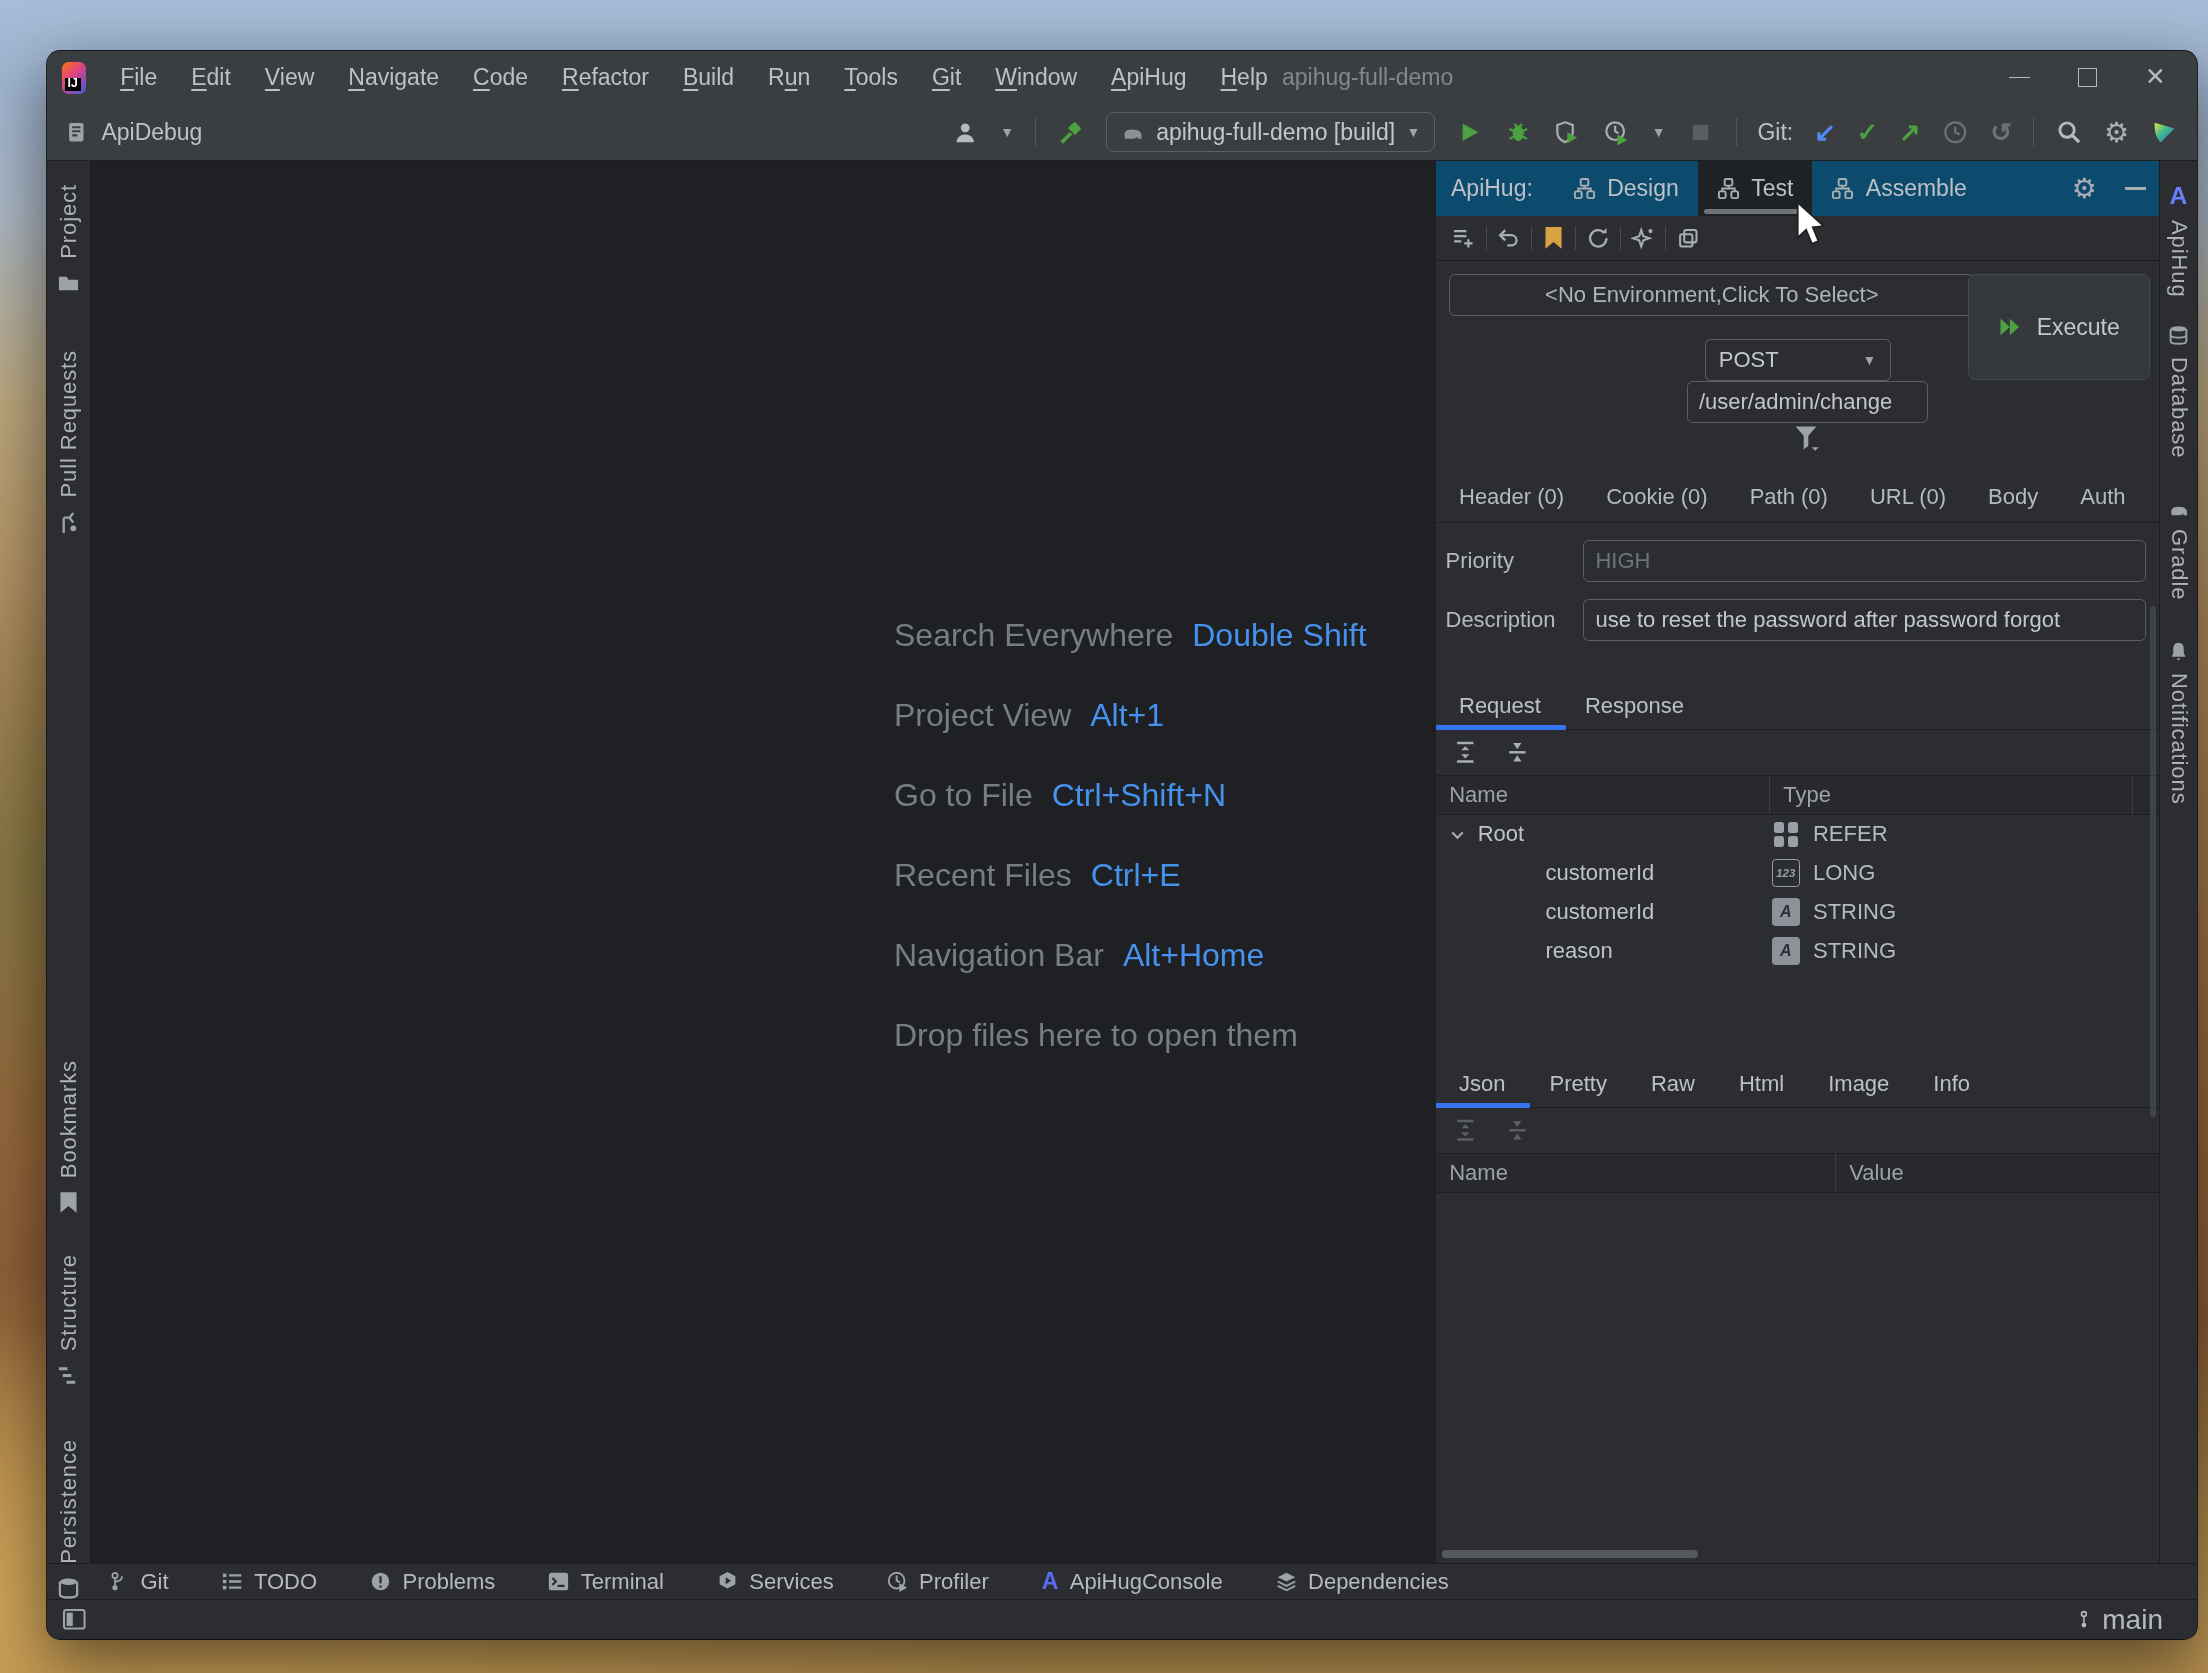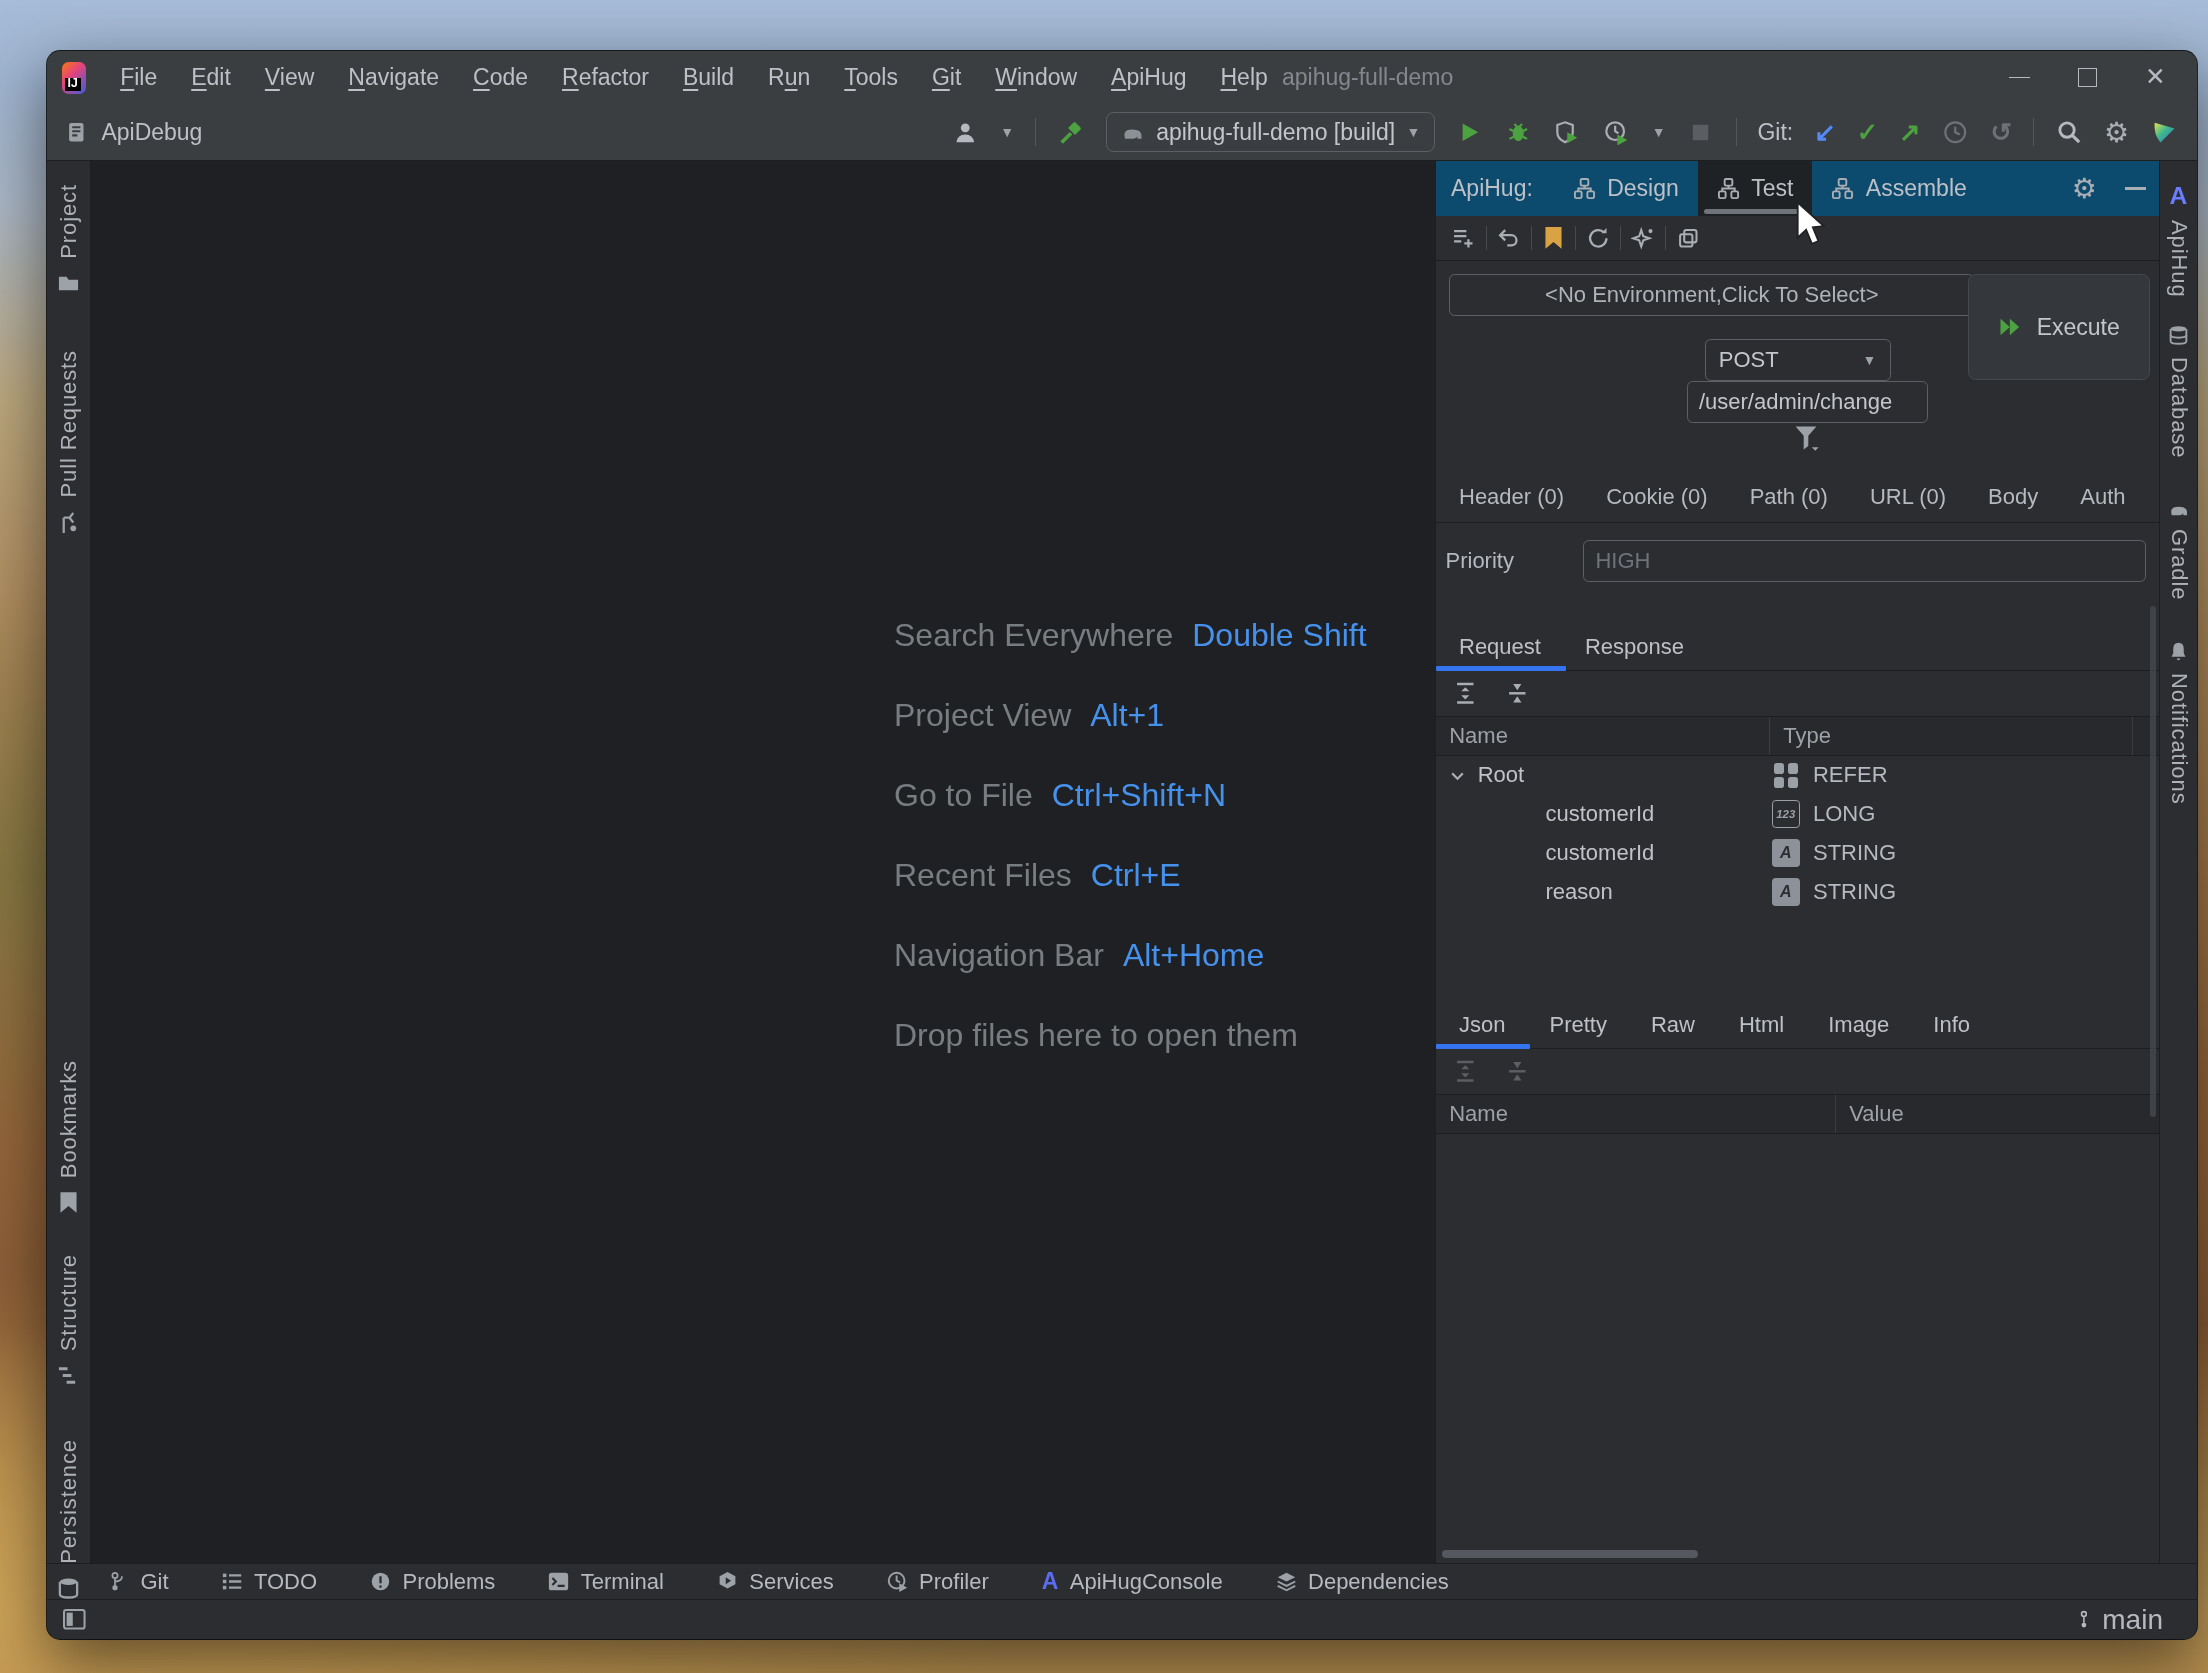--- a/index.html
+++ b/index.html
@@ -460,20 +460,24 @@
             <span class="ptab">URL (0)</span>
             <span class="ptab">Body</span>
             <span class="ptab">Auth</span>
           </div>
 
         <div class="field-rows">
           <div class="field-row">
             <span class="field-label">Priority</span>
             <input class="field-input" placeholder="HIGH" style="">
           </div>
+          <div class="field-row">
+            <span class="field-label">Description</span>
+            <input class="field-input" value="use to reset the password after password forgot" style="">
+          </div>
         </div>
 
         <div class="seg-tabs">
 
         <span class="seg-tab selected">Request</span>
             <span class="seg-tab">Response</span>
           </div>
 
         <div class="tree-actions">
           <span class="icon-btn">

